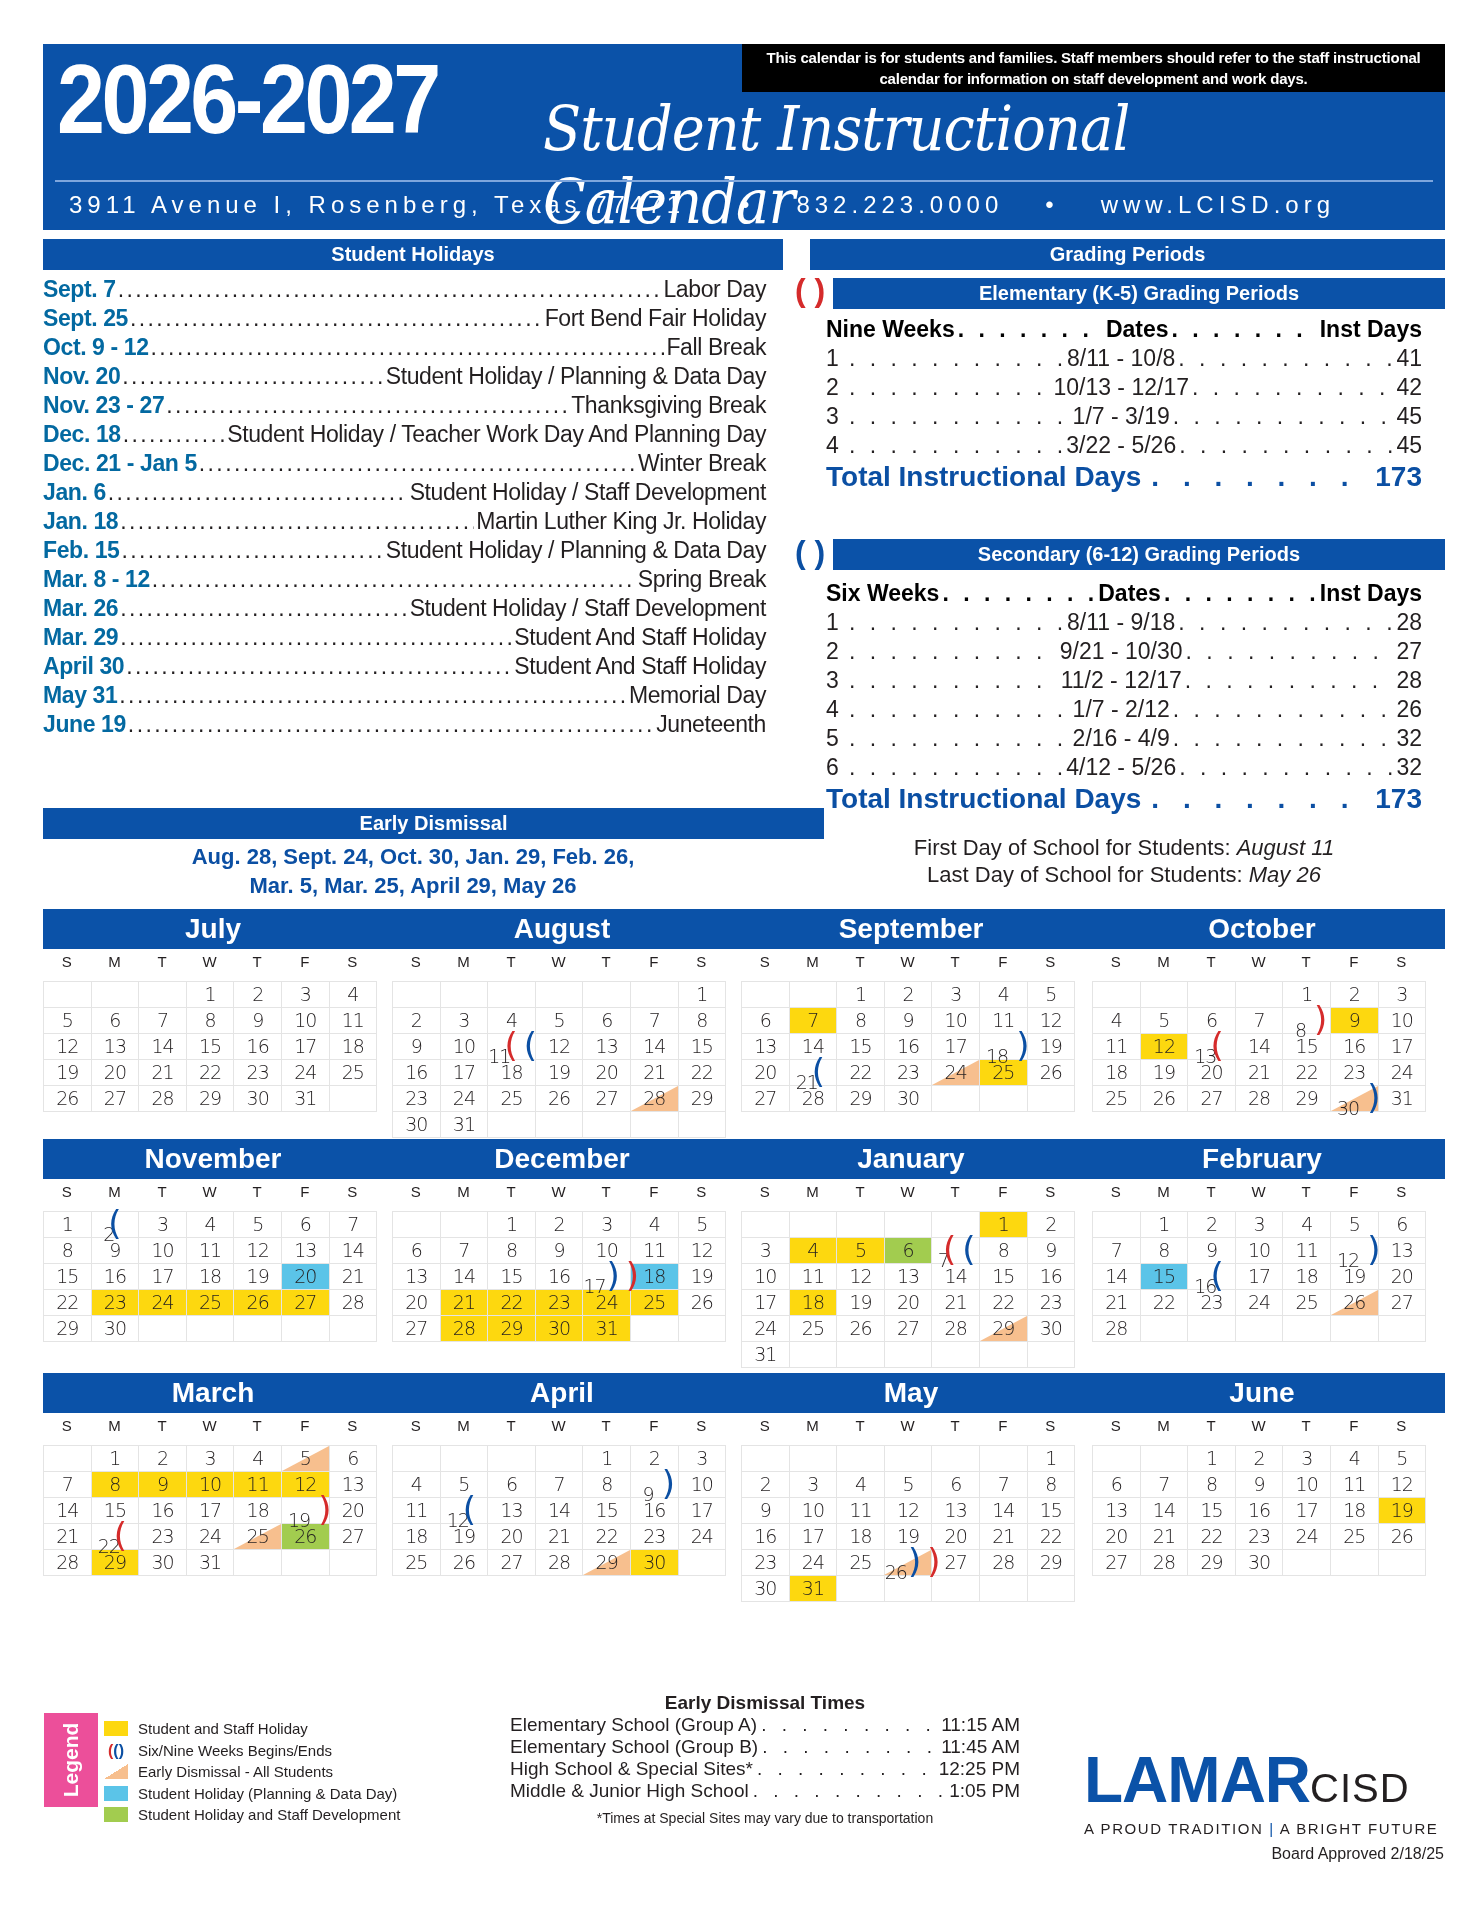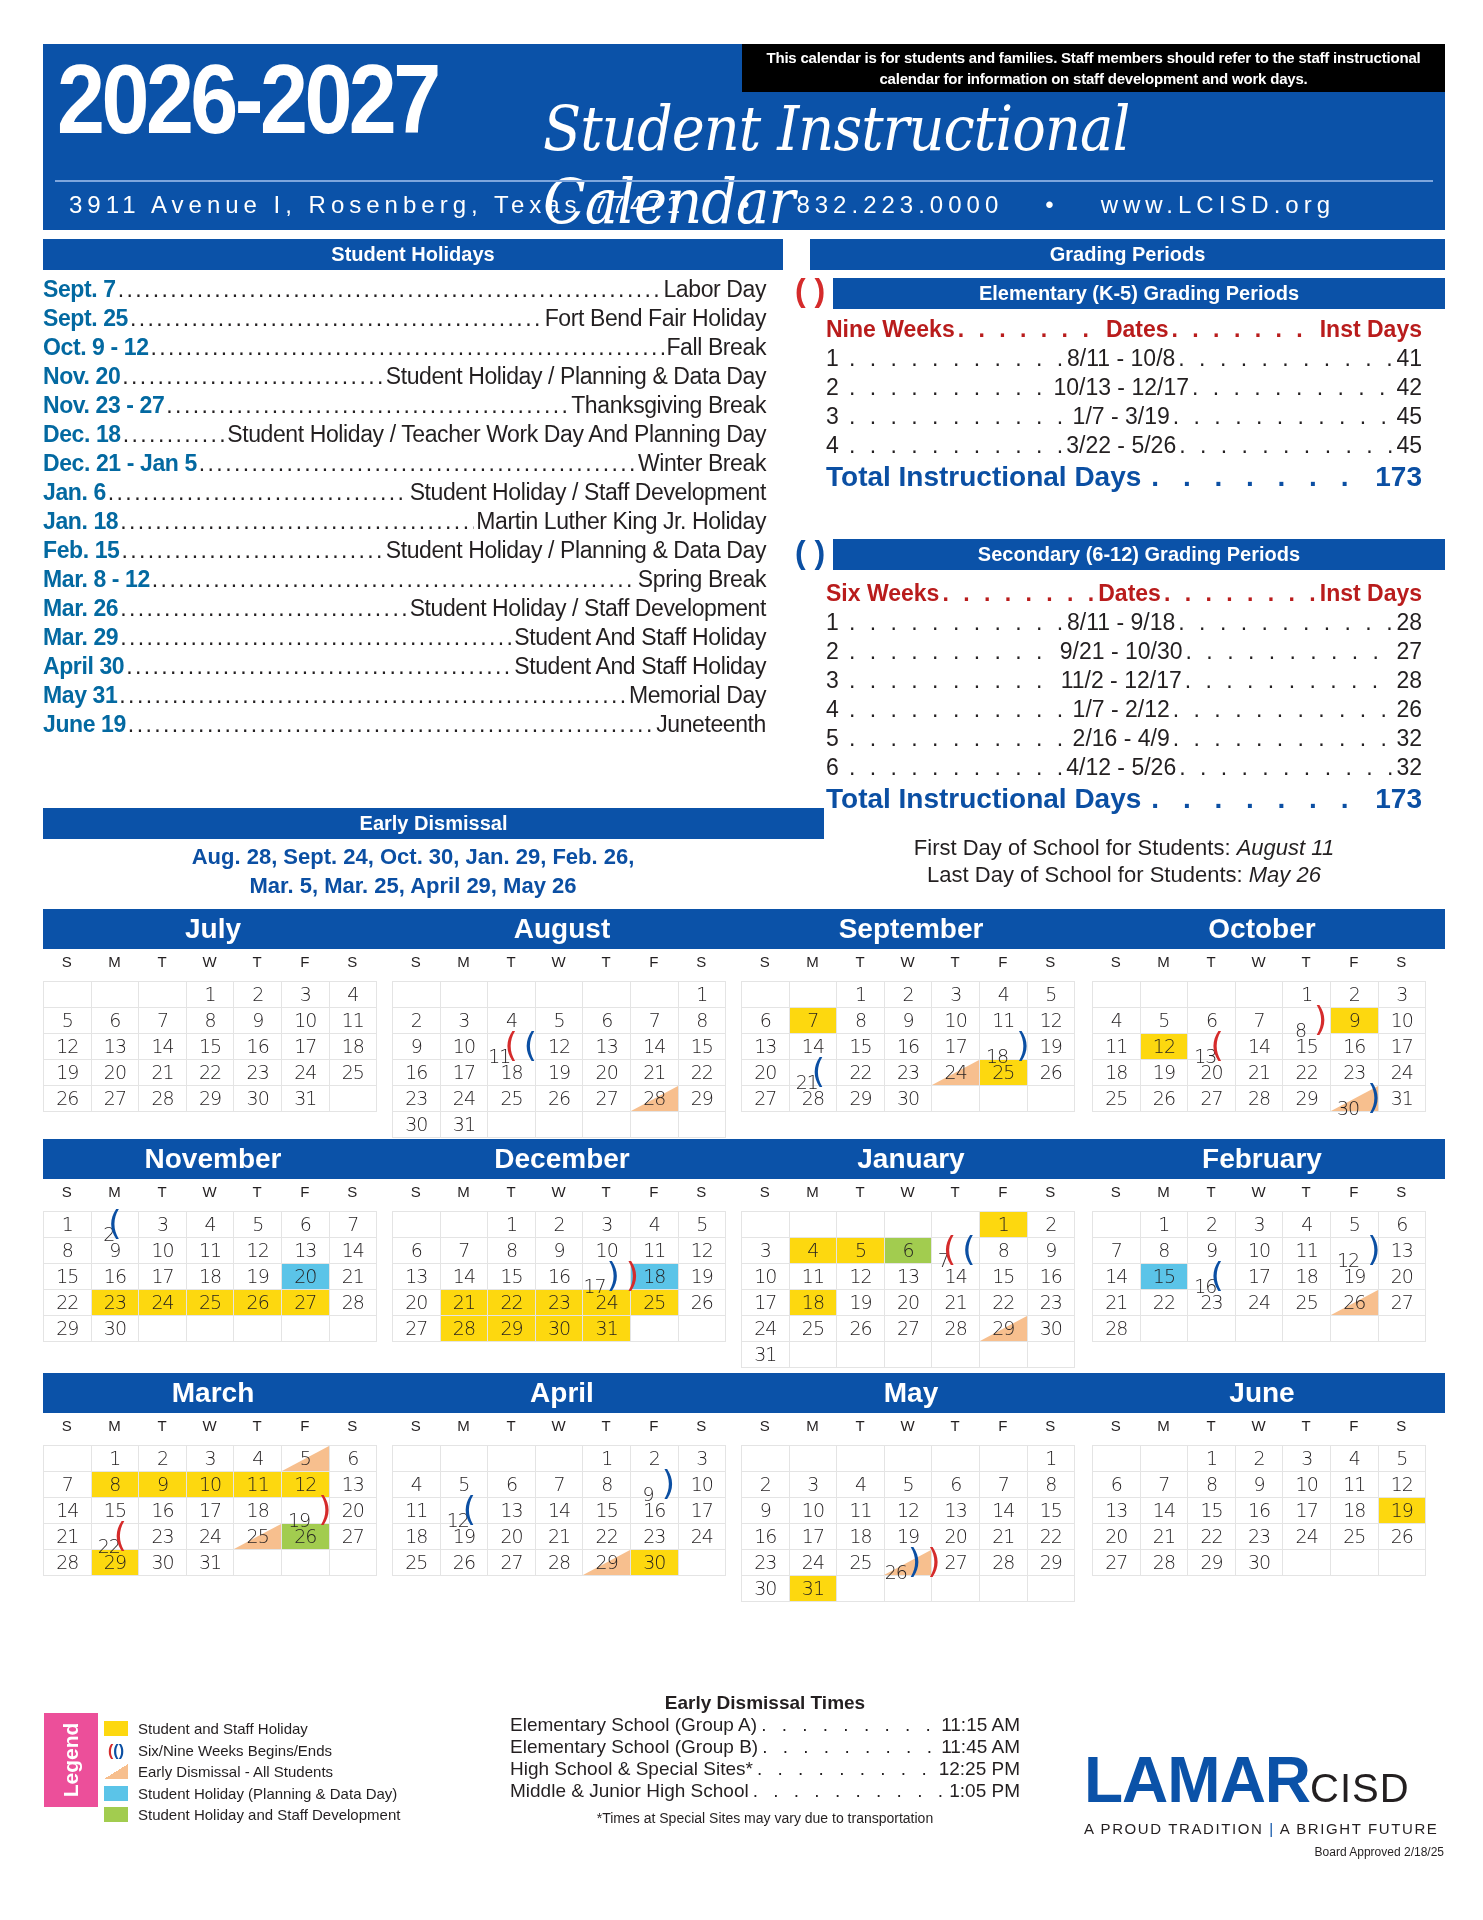--- a/index.html
+++ b/index.html
@@ -26,21 +26,21 @@
   .hrow .dots::before { content: ". . . . . . . . . . . . . . . . . . . . . . . . . . . . . . . . . . . . . . . . . . . . . . . . . . . . . . . . . . . . . . . . . . . . . . . . . ."; letter-spacing: -2px; }
   .hrow .t { white-space: nowrap; }
 
   
   .gp-bracket { position: absolute; font-size: 32px; font-weight: bold; }
   .gtable { position: absolute; left: 826px; width: 596px; }
   .grow { display: flex; align-items: baseline; height: 29px; font-size: 23px; }
   .grow .c1 { width: 20px; }
   .grow .dots { flex: 1; overflow: hidden; white-space: nowrap; margin: 0 3px; }
   .grow .dots::before { content: ". . . . . . . . . . . . . . . . . . . . . . . . . . . . . . . . . . . . . . . ."; letter-spacing: 4px; }
-  .grow.head { color: #b91c1c; font-weight: bold; }
+  .grow.head { color: #000000; font-weight: bold; }
   .grow .mid { white-space: nowrap; }
   .total { display: flex; align-items: baseline; height: 38px; font-size: 28px; font-weight: bold; color: #0b4fa3; }
   .total .dots { flex: 1; overflow: hidden; white-space: nowrap; margin: 0 10px; }
   .total .dots::before { content: ". . . . . . . . . . . . . . . . . . . . . . . . . . ."; letter-spacing: 8px; }
 
   #firstlast { position: absolute; left: 826px; top: 834px; width: 596px; text-align: center; font-size: 22px; line-height: 27px; }
 
   
   #ed-dates { position: absolute; left: 43px; top: 842px; width: 740px; text-align: center; font-size: 22px; font-weight: bold; color: #0b4fa3; line-height: 29px; }
 
@@ -79,21 +79,21 @@
   .trow .dots { flex: 1; overflow: hidden; white-space: nowrap; margin: 0 4px; }
   .trow .dots::before { content: ". . . . . . . . . . . . . . . . . . . . . . . . . . ."; letter-spacing: 5px; }
   #edt .note { text-align: center; font-size: 14px; margin-top: 8px; }
 
   
   #logo { position: absolute; left: 1084px; top: 1748px; width: 360px; }
   #logo .lamar { font-size: 64px; font-weight: bold; color: #0b52a8; letter-spacing: -1px; line-height: 1; }
   #logo .cisd { font-size: 40px; font-weight: normal; color: #231f20; letter-spacing: 1px; }
   #logo .tag { font-size: 15px; letter-spacing: 1.6px; color: #231f20; margin-top: 8px; white-space: nowrap; }
   #logo .tag .pipe { color: #0b52a8; }
-  #logo .approved { font-size: 12px; text-align: right; margin-top: 8px; }
+  #logo .approved { font-size: 16px; text-align: right; margin-top: 8px; }
 </style>
 </head>
 <body>
 
 <div id="header">
   <div id="year">2026-2027</div>
   <div id="script">Student Instructional Calendar</div>
   <div id="notice">This calendar is for students and families. Staff members should refer to the staff instructional calendar for information on staff development and work days.</div>
   <div id="hdr-rule"></div>
   <div id="contact">

